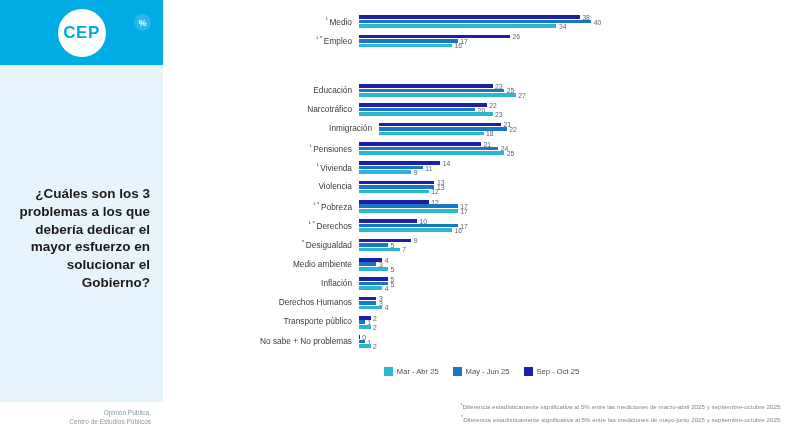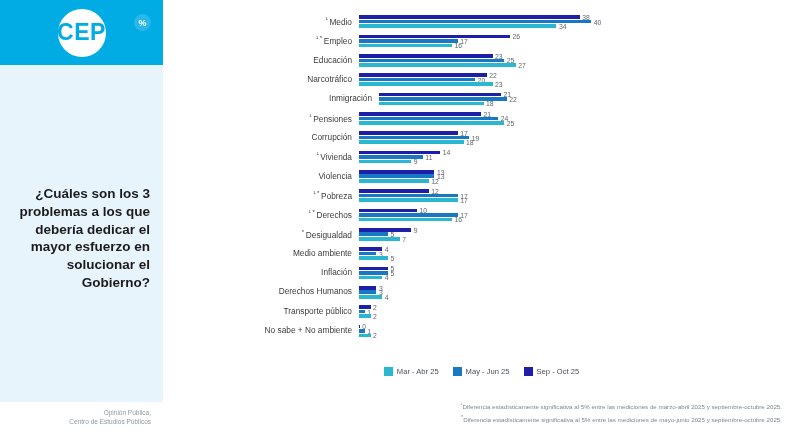--- a/index.html
+++ b/index.html
@@ -17,21 +17,21 @@
   #brand-band{
     position:absolute;left:0;top:0;width:163px;height:65px;
     background:#00ace3;
   }
   #brand-logo{
     position:absolute;left:50%;top:50%;transform:translate(-50%,-50%);
     width:48px;height:48px;border-radius:50%;background:#ffffff;
     display:flex;align-items:center;justify-content:center;
   }
   #brand-logo span{
-    color:#00ace3;font-weight:bold;font-size:23px;letter-spacing:.5px;
+    color:#00ace3;font-weight:bold;font-size:17px;letter-spacing:.5px;
     font-family:"Liberation Sans", sans-serif;
   }
   #question-panel-lower{
     position:absolute;left:0;top:65px;width:163px;height:337px;
     background:#e8f4fb;
   }
   #pct-badge{
     position:absolute;right:12px;top:14px;width:17px;height:17px;
     border-radius:50%;background:#29b6e8;color:#ffffff;
     font-size:9px;display:flex;align-items:center;justify-content:center;
@@ -148,21 +148,21 @@
           <div style="position: absolute; left: 0px; top: 7.86667px; height: 3.6px; width: 98.7015px;">
             <div class="bar" style="background: rgb(24, 120, 196); width: 100%; height: 100%;"></div>
             <span class="bar-val">17</span>
           </div>
           <div style="position: absolute; left: 0px; top: 12.3667px; height: 3.6px; width: 92.8955px;">
             <div class="bar" style="background: rgb(42, 183, 207); width: 100%; height: 100%;"></div>
             <span class="bar-val">16</span>
           </div>
         </div>
       </div>
-      <div class="row" style="height: 19.3333px;">
+      <div class="row" style="height: 19.3333px; margin-top: 30px;">
         <div class="cat-label"><span>Educación</span></div>
         <div class="bars">
           <div style="position: absolute; left: 0px; top: 3.36667px; height: 3.6px; width: 133.537px;">
             <div class="bar" style="background: rgb(29, 31, 168); width: 100%; height: 100%;"></div>
             <span class="bar-val">23</span>
           </div>
           <div style="position: absolute; left: 0px; top: 7.86667px; height: 3.6px; width: 145.149px;">
             <div class="bar" style="background: rgb(24, 120, 196); width: 100%; height: 100%;"></div>
             <span class="bar-val">25</span>
           </div>
@@ -217,111 +217,94 @@
             <div class="bar" style="background: rgb(24, 120, 196); width: 100%; height: 100%;"></div>
             <span class="bar-val">24</span>
           </div>
           <div style="position: absolute; left: 0px; top: 12.3667px; height: 3.6px; width: 145.149px;">
             <div class="bar" style="background: rgb(42, 183, 207); width: 100%; height: 100%;"></div>
             <span class="bar-val">25</span>
           </div>
         </div>
       </div>
       <div class="row" style="height: 19.3333px;">
-        <div class="cat-label"><span>Corrupción</span></div>
-        <div class="bars">
-          <div style="position: absolute; left: 0px; top: 3.36667px; height: 3.6px; width: 98.7015px;">
-            <div class="bar" style="background: rgb(29, 31, 168); width: 100%; height: 100%;"></div>
+        <div class="cat-label"><span class="sup">¹ </span><span>Vivienda</span></div>
+        <div class="bars">
+          <div style="position: absolute; left: 0px; top: 3.36667px; height: 3.6px; width: 81.2836px;">
+            <div class="bar" style="background: rgb(29, 31, 168); width: 100%; height: 100%;"></div>
+            <span class="bar-val">14</span>
+          </div>
+          <div style="position: absolute; left: 0px; top: 7.86667px; height: 3.6px; width: 63.8657px;">
+            <div class="bar" style="background: rgb(24, 120, 196); width: 100%; height: 100%;"></div>
+            <span class="bar-val">11</span>
+          </div>
+          <div style="position: absolute; left: 0px; top: 12.3667px; height: 3.6px; width: 52.2537px;">
+            <div class="bar" style="background: rgb(42, 183, 207); width: 100%; height: 100%;"></div>
+            <span class="bar-val">9</span>
+          </div>
+        </div>
+      </div>
+      <div class="row" style="height: 19.3333px;">
+        <div class="cat-label"><span>Violencia</span></div>
+        <div class="bars">
+          <div style="position: absolute; left: 0px; top: 3.36667px; height: 3.6px; width: 75.4776px;">
+            <div class="bar" style="background: rgb(29, 31, 168); width: 100%; height: 100%;"></div>
+            <span class="bar-val">13</span>
+          </div>
+          <div style="position: absolute; left: 0px; top: 7.86667px; height: 3.6px; width: 75.4776px;">
+            <div class="bar" style="background: rgb(24, 120, 196); width: 100%; height: 100%;"></div>
+            <span class="bar-val">13</span>
+          </div>
+          <div style="position: absolute; left: 0px; top: 12.3667px; height: 3.6px; width: 69.6716px;">
+            <div class="bar" style="background: rgb(42, 183, 207); width: 100%; height: 100%;"></div>
+            <span class="bar-val">12</span>
+          </div>
+        </div>
+      </div>
+      <div class="row" style="height: 19.3333px;">
+        <div class="cat-label"><span class="sup">¹ * </span><span>Pobreza</span></div>
+        <div class="bars">
+          <div style="position: absolute; left: 0px; top: 3.36667px; height: 3.6px; width: 69.6716px;">
+            <div class="bar" style="background: rgb(29, 31, 168); width: 100%; height: 100%;"></div>
+            <span class="bar-val">12</span>
+          </div>
+          <div style="position: absolute; left: 0px; top: 7.86667px; height: 3.6px; width: 98.7015px;">
+            <div class="bar" style="background: rgb(24, 120, 196); width: 100%; height: 100%;"></div>
             <span class="bar-val">17</span>
           </div>
-          <div style="position: absolute; left: 0px; top: 7.86667px; height: 3.6px; width: 110.313px;">
-            <div class="bar" style="background: rgb(24, 120, 196); width: 100%; height: 100%;"></div>
-            <span class="bar-val">19</span>
-          </div>
-          <div style="position: absolute; left: 0px; top: 12.3667px; height: 3.6px; width: 104.507px;">
-            <div class="bar" style="background: rgb(42, 183, 207); width: 100%; height: 100%;"></div>
-            <span class="bar-val">18</span>
-          </div>
-        </div>
-      </div>
-      <div class="row" style="height: 19.3333px;">
-        <div class="cat-label"><span class="sup">¹ </span><span>Vivienda</span></div>
-        <div class="bars">
-          <div style="position: absolute; left: 0px; top: 3.36667px; height: 3.6px; width: 81.2836px;">
-            <div class="bar" style="background: rgb(29, 31, 168); width: 100%; height: 100%;"></div>
-            <span class="bar-val">14</span>
-          </div>
-          <div style="position: absolute; left: 0px; top: 7.86667px; height: 3.6px; width: 63.8657px;">
-            <div class="bar" style="background: rgb(24, 120, 196); width: 100%; height: 100%;"></div>
-            <span class="bar-val">11</span>
-          </div>
-          <div style="position: absolute; left: 0px; top: 12.3667px; height: 3.6px; width: 52.2537px;">
-            <div class="bar" style="background: rgb(42, 183, 207); width: 100%; height: 100%;"></div>
+          <div style="position: absolute; left: 0px; top: 12.3667px; height: 3.6px; width: 98.7015px;">
+            <div class="bar" style="background: rgb(42, 183, 207); width: 100%; height: 100%;"></div>
+            <span class="bar-val">17</span>
+          </div>
+        </div>
+      </div>
+      <div class="row" style="height: 19.3333px;">
+        <div class="cat-label"><span class="sup">¹ * </span><span>Derechos</span></div>
+        <div class="bars">
+          <div style="position: absolute; left: 0px; top: 3.36667px; height: 3.6px; width: 58.0597px;">
+            <div class="bar" style="background: rgb(29, 31, 168); width: 100%; height: 100%;"></div>
+            <span class="bar-val">10</span>
+          </div>
+          <div style="position: absolute; left: 0px; top: 7.86667px; height: 3.6px; width: 98.7015px;">
+            <div class="bar" style="background: rgb(24, 120, 196); width: 100%; height: 100%;"></div>
+            <span class="bar-val">17</span>
+          </div>
+          <div style="position: absolute; left: 0px; top: 12.3667px; height: 3.6px; width: 92.8955px;">
+            <div class="bar" style="background: rgb(42, 183, 207); width: 100%; height: 100%;"></div>
+            <span class="bar-val">16</span>
+          </div>
+        </div>
+      </div>
+      <div class="row" style="height: 19.3333px;">
+        <div class="cat-label"><span class="sup">* </span><span>Desigualdad</span></div>
+        <div class="bars">
+          <div style="position: absolute; left: 0px; top: 3.36667px; height: 3.6px; width: 52.2537px;">
+            <div class="bar" style="background: rgb(29, 31, 168); width: 100%; height: 100%;"></div>
             <span class="bar-val">9</span>
           </div>
-        </div>
-      </div>
-      <div class="row" style="height: 19.3333px;">
-        <div class="cat-label"><span>Violencia</span></div>
-        <div class="bars">
-          <div style="position: absolute; left: 0px; top: 3.36667px; height: 3.6px; width: 75.4776px;">
-            <div class="bar" style="background: rgb(29, 31, 168); width: 100%; height: 100%;"></div>
-            <span class="bar-val">13</span>
-          </div>
-          <div style="position: absolute; left: 0px; top: 7.86667px; height: 3.6px; width: 75.4776px;">
-            <div class="bar" style="background: rgb(24, 120, 196); width: 100%; height: 100%;"></div>
-            <span class="bar-val">13</span>
-          </div>
-          <div style="position: absolute; left: 0px; top: 12.3667px; height: 3.6px; width: 69.6716px;">
-            <div class="bar" style="background: rgb(42, 183, 207); width: 100%; height: 100%;"></div>
-            <span class="bar-val">12</span>
-          </div>
-        </div>
-      </div>
-      <div class="row" style="height: 19.3333px;">
-        <div class="cat-label"><span class="sup">¹ * </span><span>Pobreza</span></div>
-        <div class="bars">
-          <div style="position: absolute; left: 0px; top: 3.36667px; height: 3.6px; width: 69.6716px;">
-            <div class="bar" style="background: rgb(29, 31, 168); width: 100%; height: 100%;"></div>
-            <span class="bar-val">12</span>
-          </div>
-          <div style="position: absolute; left: 0px; top: 7.86667px; height: 3.6px; width: 98.7015px;">
-            <div class="bar" style="background: rgb(24, 120, 196); width: 100%; height: 100%;"></div>
-            <span class="bar-val">17</span>
-          </div>
-          <div style="position: absolute; left: 0px; top: 12.3667px; height: 3.6px; width: 98.7015px;">
-            <div class="bar" style="background: rgb(42, 183, 207); width: 100%; height: 100%;"></div>
-            <span class="bar-val">17</span>
-          </div>
-        </div>
-      </div>
-      <div class="row" style="height: 19.3333px;">
-        <div class="cat-label"><span class="sup">¹ * </span><span>Derechos</span></div>
-        <div class="bars">
-          <div style="position: absolute; left: 0px; top: 3.36667px; height: 3.6px; width: 58.0597px;">
-            <div class="bar" style="background: rgb(29, 31, 168); width: 100%; height: 100%;"></div>
-            <span class="bar-val">10</span>
-          </div>
-          <div style="position: absolute; left: 0px; top: 7.86667px; height: 3.6px; width: 98.7015px;">
-            <div class="bar" style="background: rgb(24, 120, 196); width: 100%; height: 100%;"></div>
-            <span class="bar-val">17</span>
-          </div>
-          <div style="position: absolute; left: 0px; top: 12.3667px; height: 3.6px; width: 92.8955px;">
-            <div class="bar" style="background: rgb(42, 183, 207); width: 100%; height: 100%;"></div>
-            <span class="bar-val">16</span>
-          </div>
-        </div>
-      </div>
-      <div class="row" style="height: 19.3333px;">
-        <div class="cat-label"><span class="sup">* </span><span>Desigualdad</span></div>
-        <div class="bars">
-          <div style="position: absolute; left: 0px; top: 3.36667px; height: 3.6px; width: 52.2537px;">
-            <div class="bar" style="background: rgb(29, 31, 168); width: 100%; height: 100%;"></div>
-            <span class="bar-val">9</span>
-          </div>
           <div style="position: absolute; left: 0px; top: 7.86667px; height: 3.6px; width: 29.0299px;">
             <div class="bar" style="background: rgb(24, 120, 196); width: 100%; height: 100%;"></div>
             <span class="bar-val">5</span>
           </div>
           <div style="position: absolute; left: 0px; top: 12.3667px; height: 3.6px; width: 40.6418px;">
             <div class="bar" style="background: rgb(42, 183, 207); width: 100%; height: 100%;"></div>
             <span class="bar-val">7</span>
           </div>
         </div>
       </div>
@@ -387,21 +370,21 @@
             <div class="bar" style="background: rgb(24, 120, 196); width: 100%; height: 100%;"></div>
             <span class="bar-val">1</span>
           </div>
           <div style="position: absolute; left: 0px; top: 12.3667px; height: 3.6px; width: 11.6119px;">
             <div class="bar" style="background: rgb(42, 183, 207); width: 100%; height: 100%;"></div>
             <span class="bar-val">2</span>
           </div>
         </div>
       </div>
       <div class="row" style="height: 19.3333px;">
-        <div class="cat-label"><span>No sabe + No ambiente</span></div>
+        <div class="cat-label"><span>No sabe + No problemas</span></div>
         <div class="bars">
           <div style="position: absolute; left: 0px; top: 3.36667px; height: 3.6px; width: 0.8px;">
             <div class="bar" style="background: rgb(29, 31, 168); width: 100%; height: 100%;"></div>
             <span class="bar-val">0</span>
           </div>
           <div style="position: absolute; left: 0px; top: 7.86667px; height: 3.6px; width: 5.80597px;">
             <div class="bar" style="background: rgb(24, 120, 196); width: 100%; height: 100%;"></div>
             <span class="bar-val">1</span>
           </div>
           <div style="position: absolute; left: 0px; top: 12.3667px; height: 3.6px; width: 11.6119px;">

